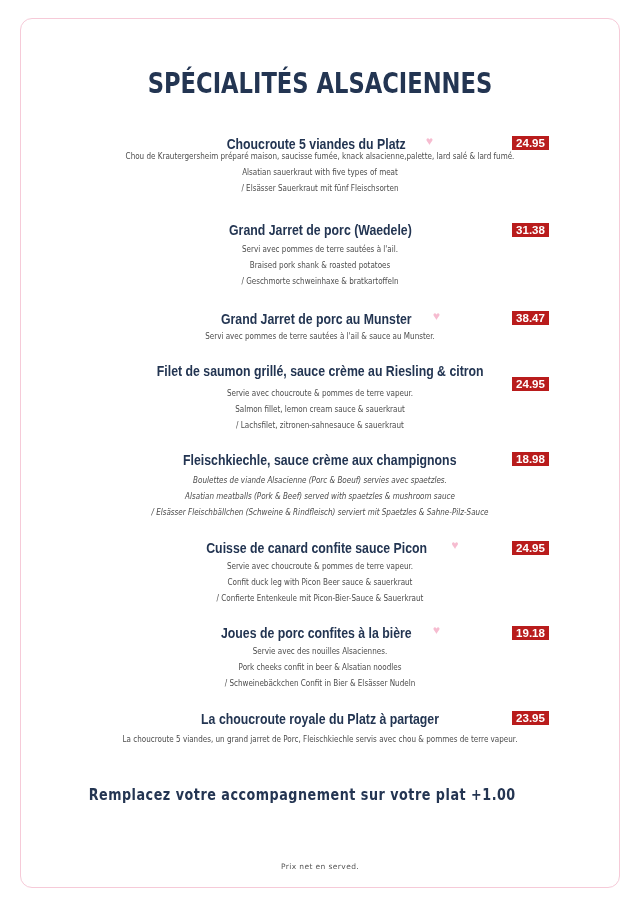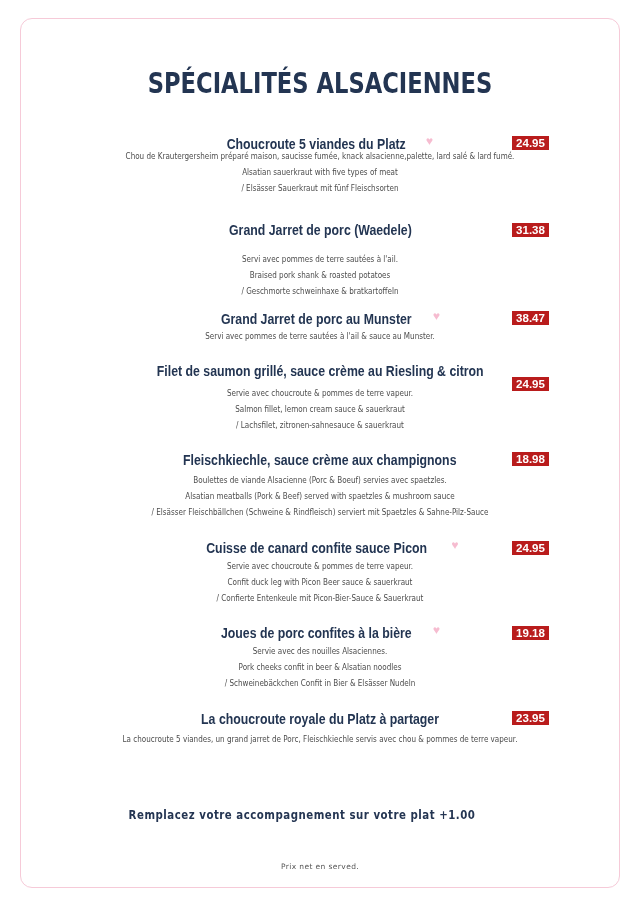--- a/index.html
+++ b/index.html
@@ -90,24 +90,23 @@
     }
 
     .note {
       position: absolute;
       left: 0;
       width: 604px;
       top: 786px;
       text-align: center;
       font-family: "DejaVu Sans", sans-serif;
       font-weight: bold;
-      font-size: 12px;
+      font-size: 15px;
       color: #243552;
       letter-spacing: 0.6px;
-      margin-top: 22px;
     }
     .note span { display: inline-block; transform: scaleX(0.85); transform-origin: center; }
 
     .footer {
       position: absolute;
       left: 0;
       width: 640px;
       top: 862px;
       text-align: center;
       font-family: "DejaVu Sans", sans-serif;
@@ -134,21 +133,21 @@
     <span>Alsatian sauerkraut with five types of meat</span>
     <span>/ Elsässer Sauerkraut mit fünf Fleischsorten</span>
   </div>
 </div>
 
 <div>
   <div class="item-title" style="top:221px;">
     <span class="t">Grand Jarret de porc (Waedele)</span>
   </div>
   <div class="price" style="top:223px;">31.38</div>
-  <div class="desc" style="top:251px;">
+  <div class="desc" style="top:241px;">
     <span>Servi avec pommes de terre sautées à l'ail.</span>
     <span>Braised pork shank &amp; roasted potatoes</span>
     <span>/ Geschmorte schweinhaxe &amp; bratkartoffeln</span>
   </div>
 </div>
 
 <div>
   <div class="item-title" style="top:309px;">
     <span class="t">Grand Jarret de porc au Munster</span>
     <span class="heart">♥</span>
@@ -169,21 +168,21 @@
     <span>Salmon fillet, lemon cream sauce &amp; sauerkraut</span>
     <span>/ Lachsfilet, zitronen-sahnesauce &amp; sauerkraut</span>
   </div>
 </div>
 
 <div>
   <div class="item-title" style="top:451px;">
     <span class="t">Fleischkiechle, sauce crème aux champignons</span>
   </div>
   <div class="price" style="top:452px;">18.98</div>
-  <div class="desc" style="top:472px;">
+  <div class="desc" style="top:472px;font-style:italic;">
     <span>Boulettes de viande Alsacienne (Porc &amp; Boeuf) servies avec spaetzles.</span>
     <span>Alsatian meatballs (Pork &amp; Beef) served with spaetzles &amp; mushroom sauce</span>
     <span>/ Elsässer Fleischbällchen (Schweine &amp; Rindfleisch) serviert mit Spaetzles &amp; Sahne-Pilz-Sauce</span>
   </div>
 </div>
 
 <div>
   <div class="item-title" style="top:538px;">
     <span class="t">Cuisse de canard confite sauce Picon</span>
     <span class="heart">♥</span>

